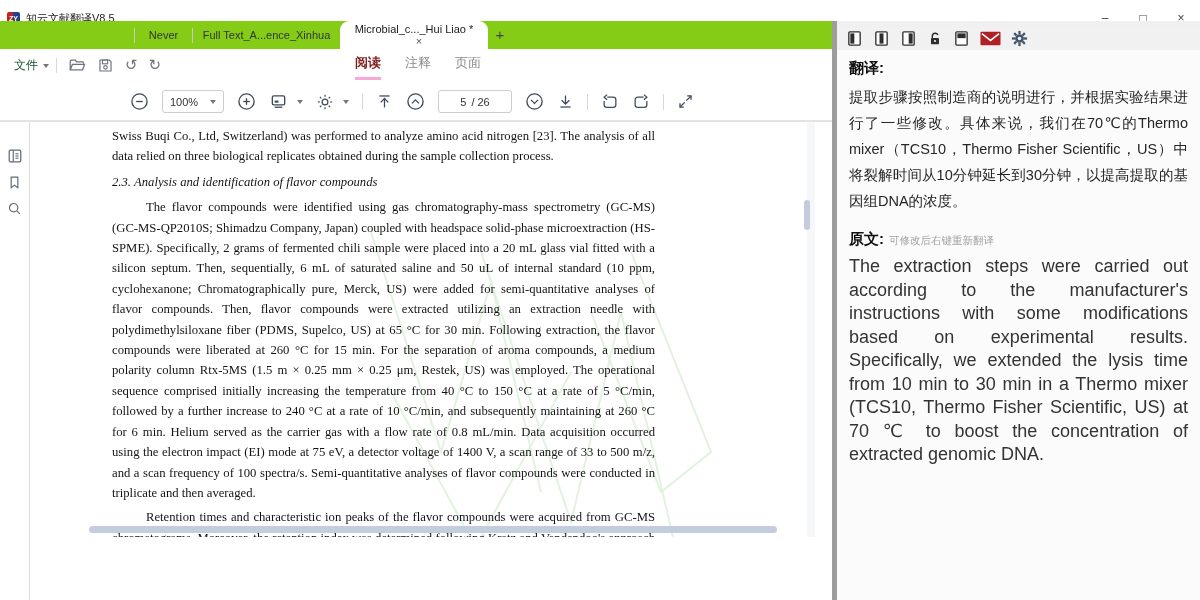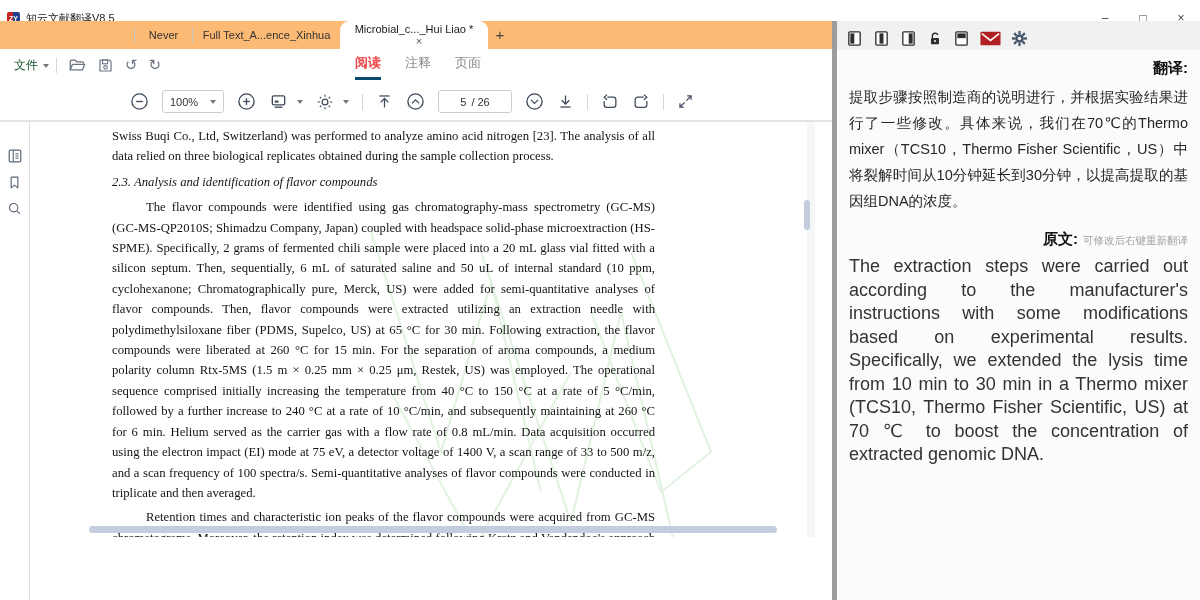--- a/index.html
+++ b/index.html
@@ -15,21 +15,21 @@
               color:#fff; font-size:7px; font-weight:bold; line-height:13px;
               text-align:center; letter-spacing:0; }
   .app-title { font-size:11px; color:#222; margin-left:6px; }
   .win-controls { margin-left:auto; display:flex; align-items:center; height:100%; }
   .win-btn { width:38px; height:100%; display:flex; align-items:center; justify-content:center;
              font-size:12px; color:#444; cursor:default; }
 
   
   .left-region { position:absolute; left:0; top:21px; width:836px; height:579px; }
 
-  .tabbar { position:absolute; left:0; top:0; width:992px; height:28px; background:#fdba74; }
+  .tabbar { position:absolute; left:0; top:0; width:992px; height:28px; background:#84cc16; }
   .tab-divider { position:absolute; top:7px; width:1px; height:15px; background:#c6c8ca; }
   .tab { position:absolute; top:0; height:28px; display:flex; align-items:center;
          justify-content:center; font-size:11px; color:#333; }
   .tab.inactive { background:transparent; }
   .tab.active { background:#fff; border-radius:9px 9px 0 0; color:#1a1a1a;flex-direction:column; }
   .tab-close { margin-left:10px; font-size:11px; color:#555; }
   .newtab-btn { position:absolute; top:4px; left:490px; width:20px; height:20px;
                 font-size:15px; color:#444; text-align:center; line-height:20px; }
 
   .menurow { position:absolute; left:0; top:28px; width:836px; height:34px; background:#fff; }
@@ -38,21 +38,21 @@
   .caret-down { width:0; height:0; border-left:3.5px solid transparent;
                 border-right:3.5px solid transparent; border-top:4px solid #777;
                 display:inline-block; margin-left:5px; }
   .vsep { width:1px; height:15px; background:#d8d8d8; display:inline-block; }
   .menurow-icons { position:absolute; left:56px; top:4px; display:flex; align-items:center; gap:11px; height:24px; }
   .uicon { display:inline-flex; align-items:center; justify-content:center; }
   .arrow-glyph { font-size:15px; color:#6b7482; font-family:"DejaVu Sans",sans-serif; line-height:1; }
 
   .viewtabs { position:absolute; left:355px; top:5px; display:flex; gap:24px; font-size:13px; }
   .viewtab { color:#8b8b8b; padding-bottom:5px; }
-  .viewtab.active { color:#ef4444; font-weight:bold; border-bottom:3px solid #0c4a6e; }
+  .viewtab.active { color:#7f1d1d; font-weight:bold; border-bottom:3px solid #f9a8d4; }
 
   .toolrow { position:absolute; left:0; top:62px; width:836px; height:38px; background:#fff;
              border-bottom:1px solid #e3e4e6; display:flex; align-items:center; }
   .toolgroup { display:flex; align-items:center; gap:13px; margin-left:130px; }
   .tool-box { border:1px solid #c9ced6; border-radius:3px; height:23px; display:flex;
               align-items:center; font-size:11px; color:#333; background:#fff; }
   .zoom-box { width:62px; justify-content:space-between; padding:8px 7px; }
   .page-box { width:74px; justify-content:center; gap:5px; }
   .tool-sep { width:1px; height:16px; background:#d4d6d9; }
 
@@ -83,21 +83,21 @@
   .right-panel { position:absolute; left:837px; top:21px; width:363px; height:579px; background:#fbfbfb; }
   .rp-topstrip { height:6px; background:#f0f0f0; }
   .rp-menubar { height:17px; background:#58585a; display:flex; align-items:center;
                 padding-left:7px; gap:14px; }
   .rp-menu-item { color:#fff; font-size:11px; display:flex; align-items:center; gap:3px; }
   .rp-caret { width:0; height:0; border-left:3px solid transparent; border-right:3px solid transparent;
               border-top:3.5px solid #ddd; display:inline-block; }
   .rp-iconrow { height:23px; background:#f1f1f1; display:flex; align-items:center;
                 padding-left:9px; gap:10px; }
   .rp-content { padding:9px 12px 0 12px; }
-  .rp-label { font-size:15px; font-weight:bold; color:#111;text-align:right; }
+  .rp-label { font-size:15px; font-weight:bold; color:#111; }
   .rp-hint { font-size:10.5px; color:#a3a3a3; font-weight:normal; margin-left:5px; }
   .rp-cn { margin-top:6px; font-size:14.5px; color:#262626; line-height:26px; text-align:justify; }
   .rp-original-label { margin-top:16px; }
   .rp-en { margin-top:6px; font-size:18px; color:#333; line-height:23.5px; text-align:justify; }
 
   svg { display:block; }
 </style>
 </head>
 <body>
 

